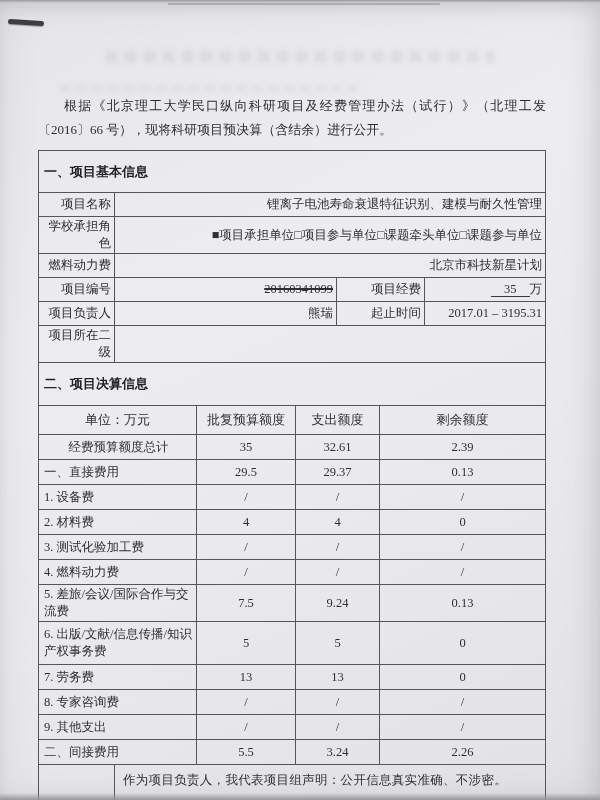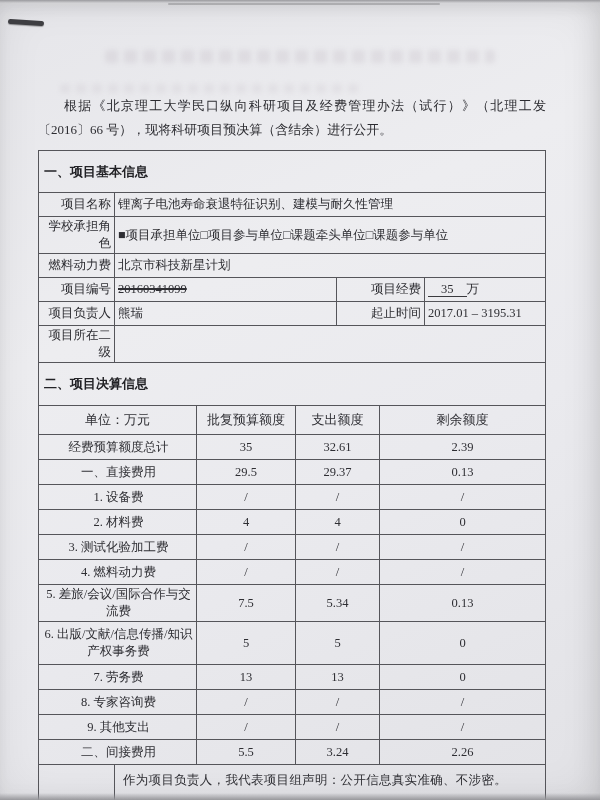--- a/index.html
+++ b/index.html
@@ -24,26 +24,26 @@
   h1.title{margin:0 0 10px;text-align:center;font-size:19px;font-weight:700;letter-spacing:.5px;color:#1d1d22;}
   p.intro{margin:0 0 9px;font-size:13px;line-height:24px;text-indent:2em;text-align:justify;color:#2c2c31;}
 
   table{width:100%;border-collapse:collapse;table-layout:fixed;margin-top:-1px;}
   td{border:1px solid #55555a;font-size:12.5px;color:#2e2e33;padding:1px 3px;vertical-align:middle;
      overflow:hidden;}
   .sec-head{font-family:"Liberation Sans","DejaVu Sans",sans-serif;font-weight:700;font-size:13px;
      text-align:left;padding:10px 5px;height:20px;color:#222226;}
   .t1 td{height:21px;}
   .lbl{text-align:right;}
-  .val{text-align:left;}
+  .val{text-align:right;}
   .strike{text-decoration:line-through;text-decoration-thickness:1.5px;}
   .u{border-bottom:1px solid #3a3a3e;padding:0 13px;}
   .t2 td.colhead{height:26px;text-align:center;font-size:13px;}
   .t2 td{height:22px;}
-  .t2 .rowlbl{text-align:center;padding-left:5px;line-height:1.35;}
+  .t2 .rowlbl{text-align:left;padding-left:5px;line-height:1.35;}
   .t2 .rowlbl.center{text-align:center;}
   .t2 .num{text-align:center;}
   .t2 tr.tall td{height:34px;}
   .t2 tr.taller td{height:40px;}
 
   .decl td{height:86px;}
   .decl .who{text-align:center;font-size:12.5px;line-height:1.9;}
   .decl .body{vertical-align:top;padding:7px 8px;position:relative;overflow:visible;}
   .statement{font-size:12.5px;letter-spacing:.3px;}
 </style>
@@ -152,21 +152,21 @@
       </tr>
       <tr>
         <td class="rowlbl">4. 燃料动力费</td>
         <td class="num">/</td>
         <td class="num">/</td>
         <td class="num">/</td>
       </tr>
       <tr class="tall">
         <td class="rowlbl">5. 差旅/会议/国际合作与交流费</td>
         <td class="num">7.5</td>
-        <td class="num">5.34</td>
+        <td class="num">9.24</td>
         <td class="num">0.13</td>
       </tr>
       <tr class="taller">
         <td class="rowlbl">6. 出版/文献/信息传播/知识产权事务费</td>
         <td class="num">5</td>
         <td class="num">5</td>
         <td class="num">0</td>
       </tr>
       <tr>
         <td class="rowlbl">7. 劳务费</td>

